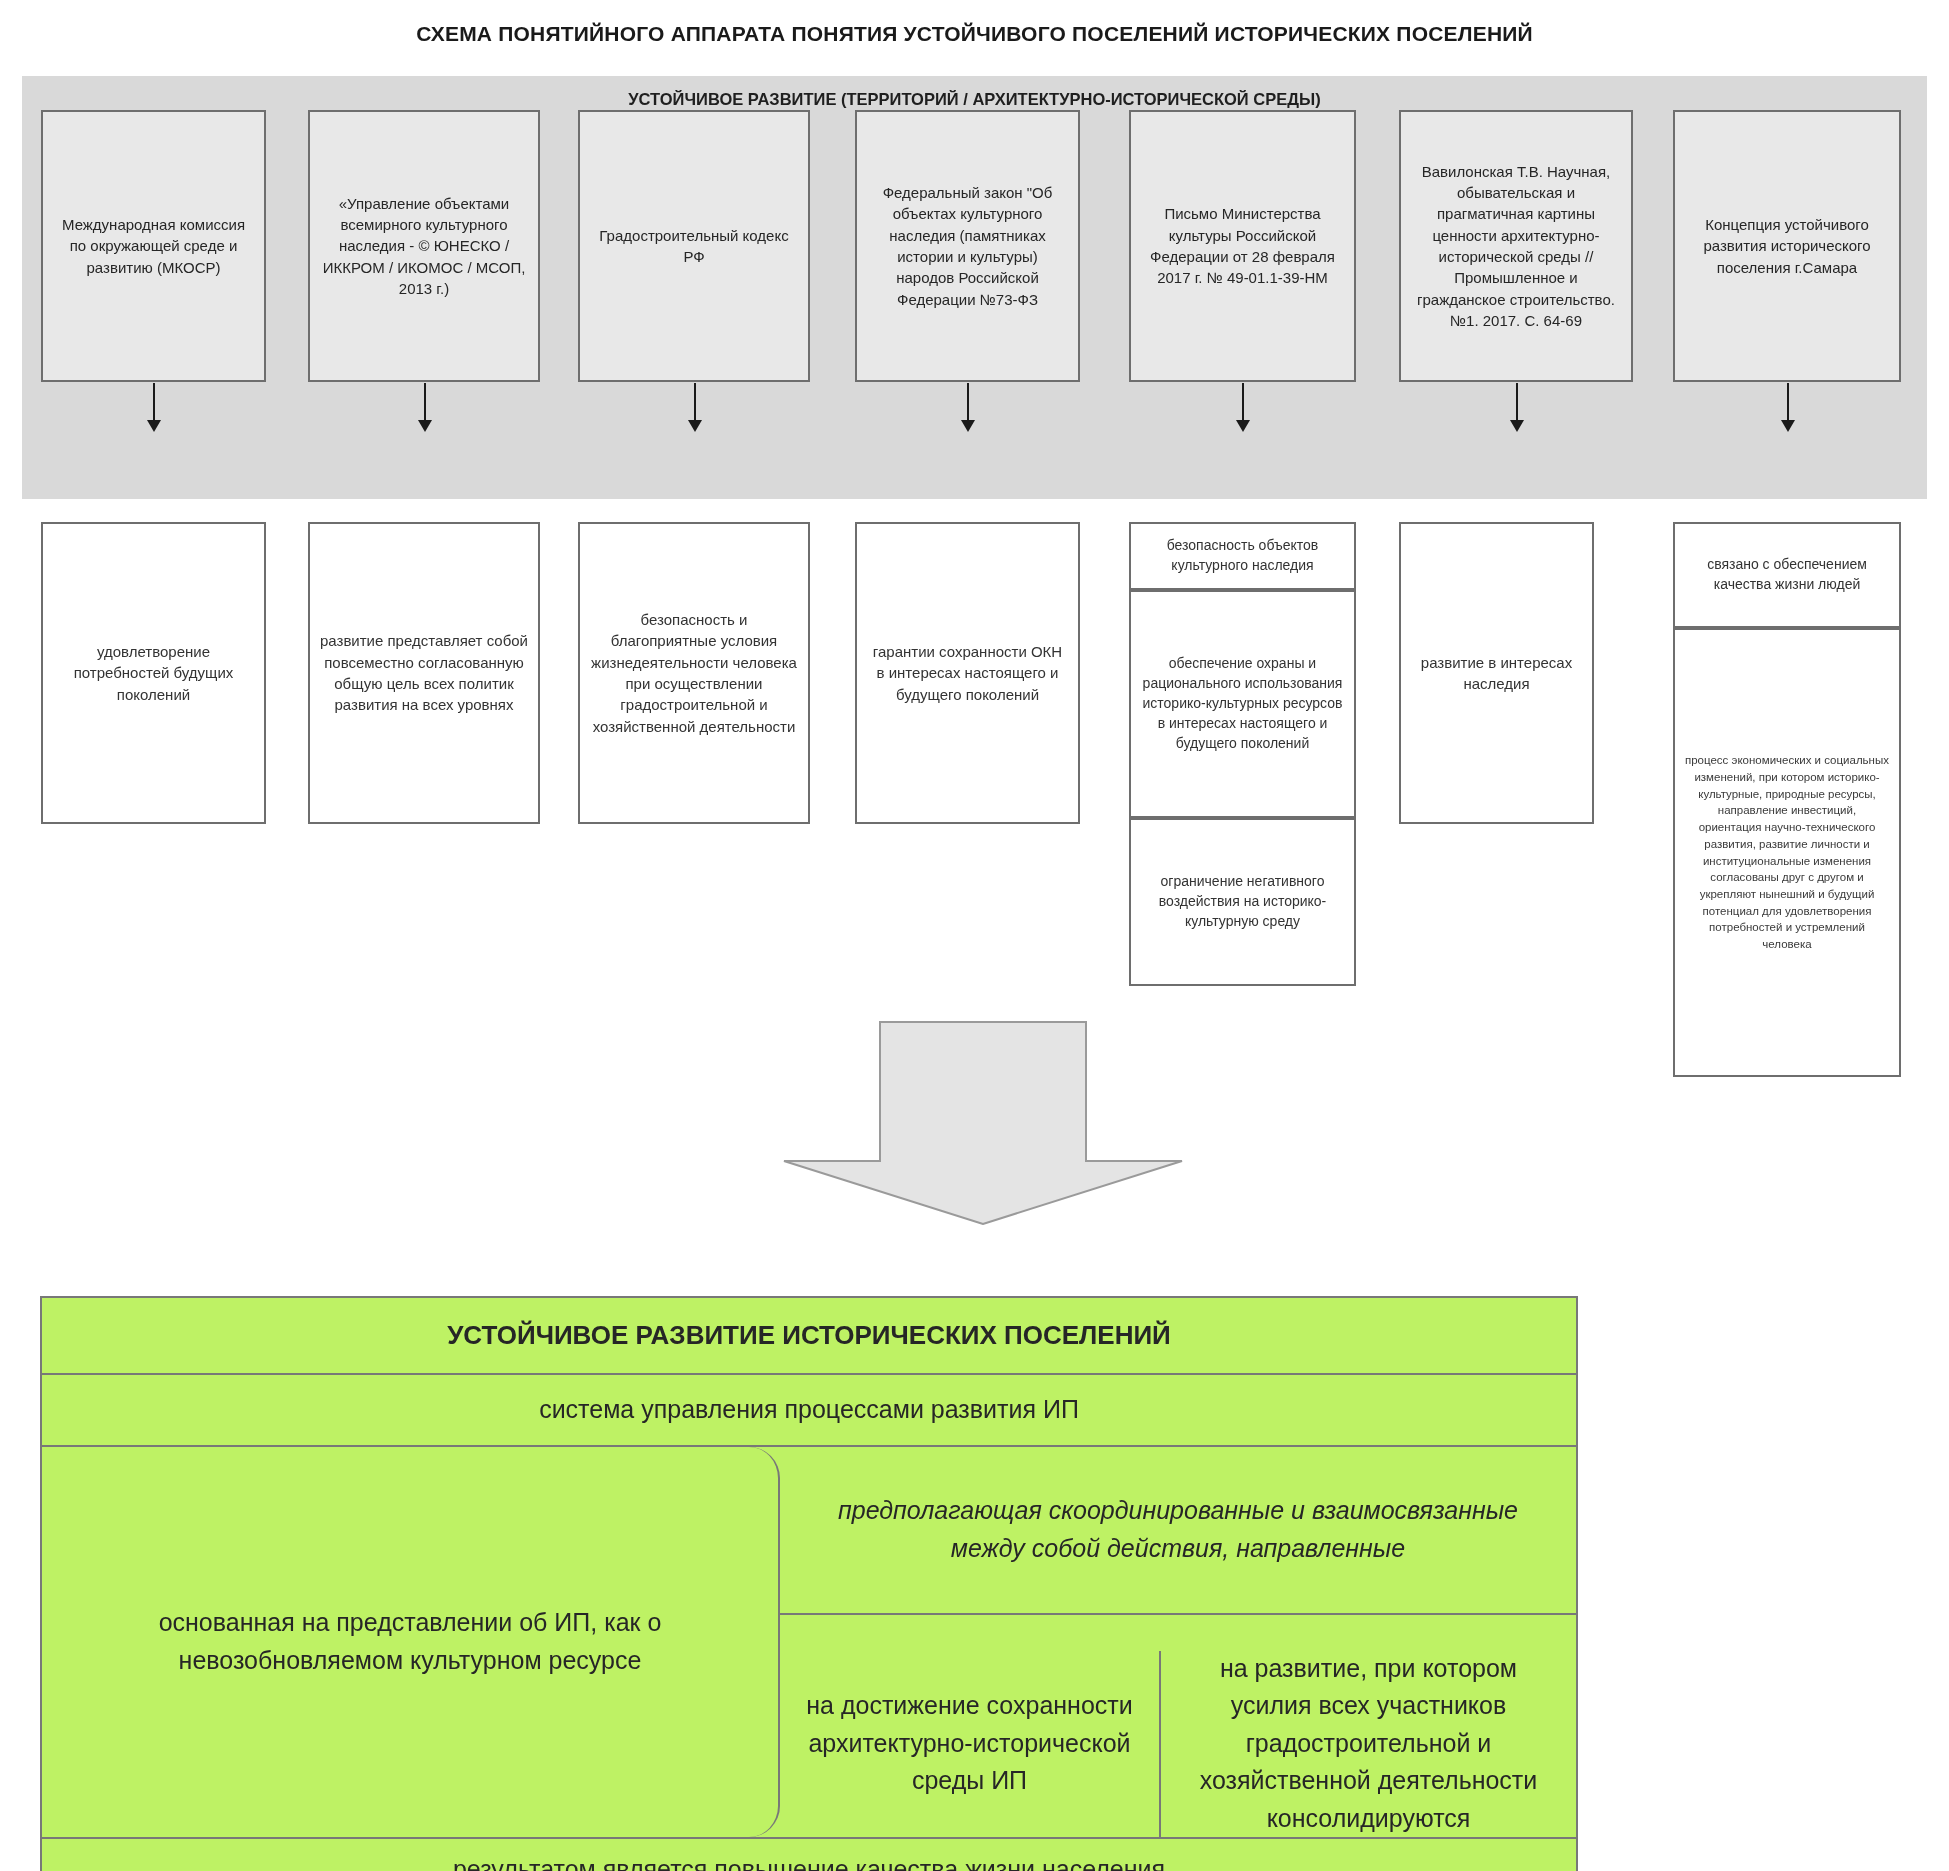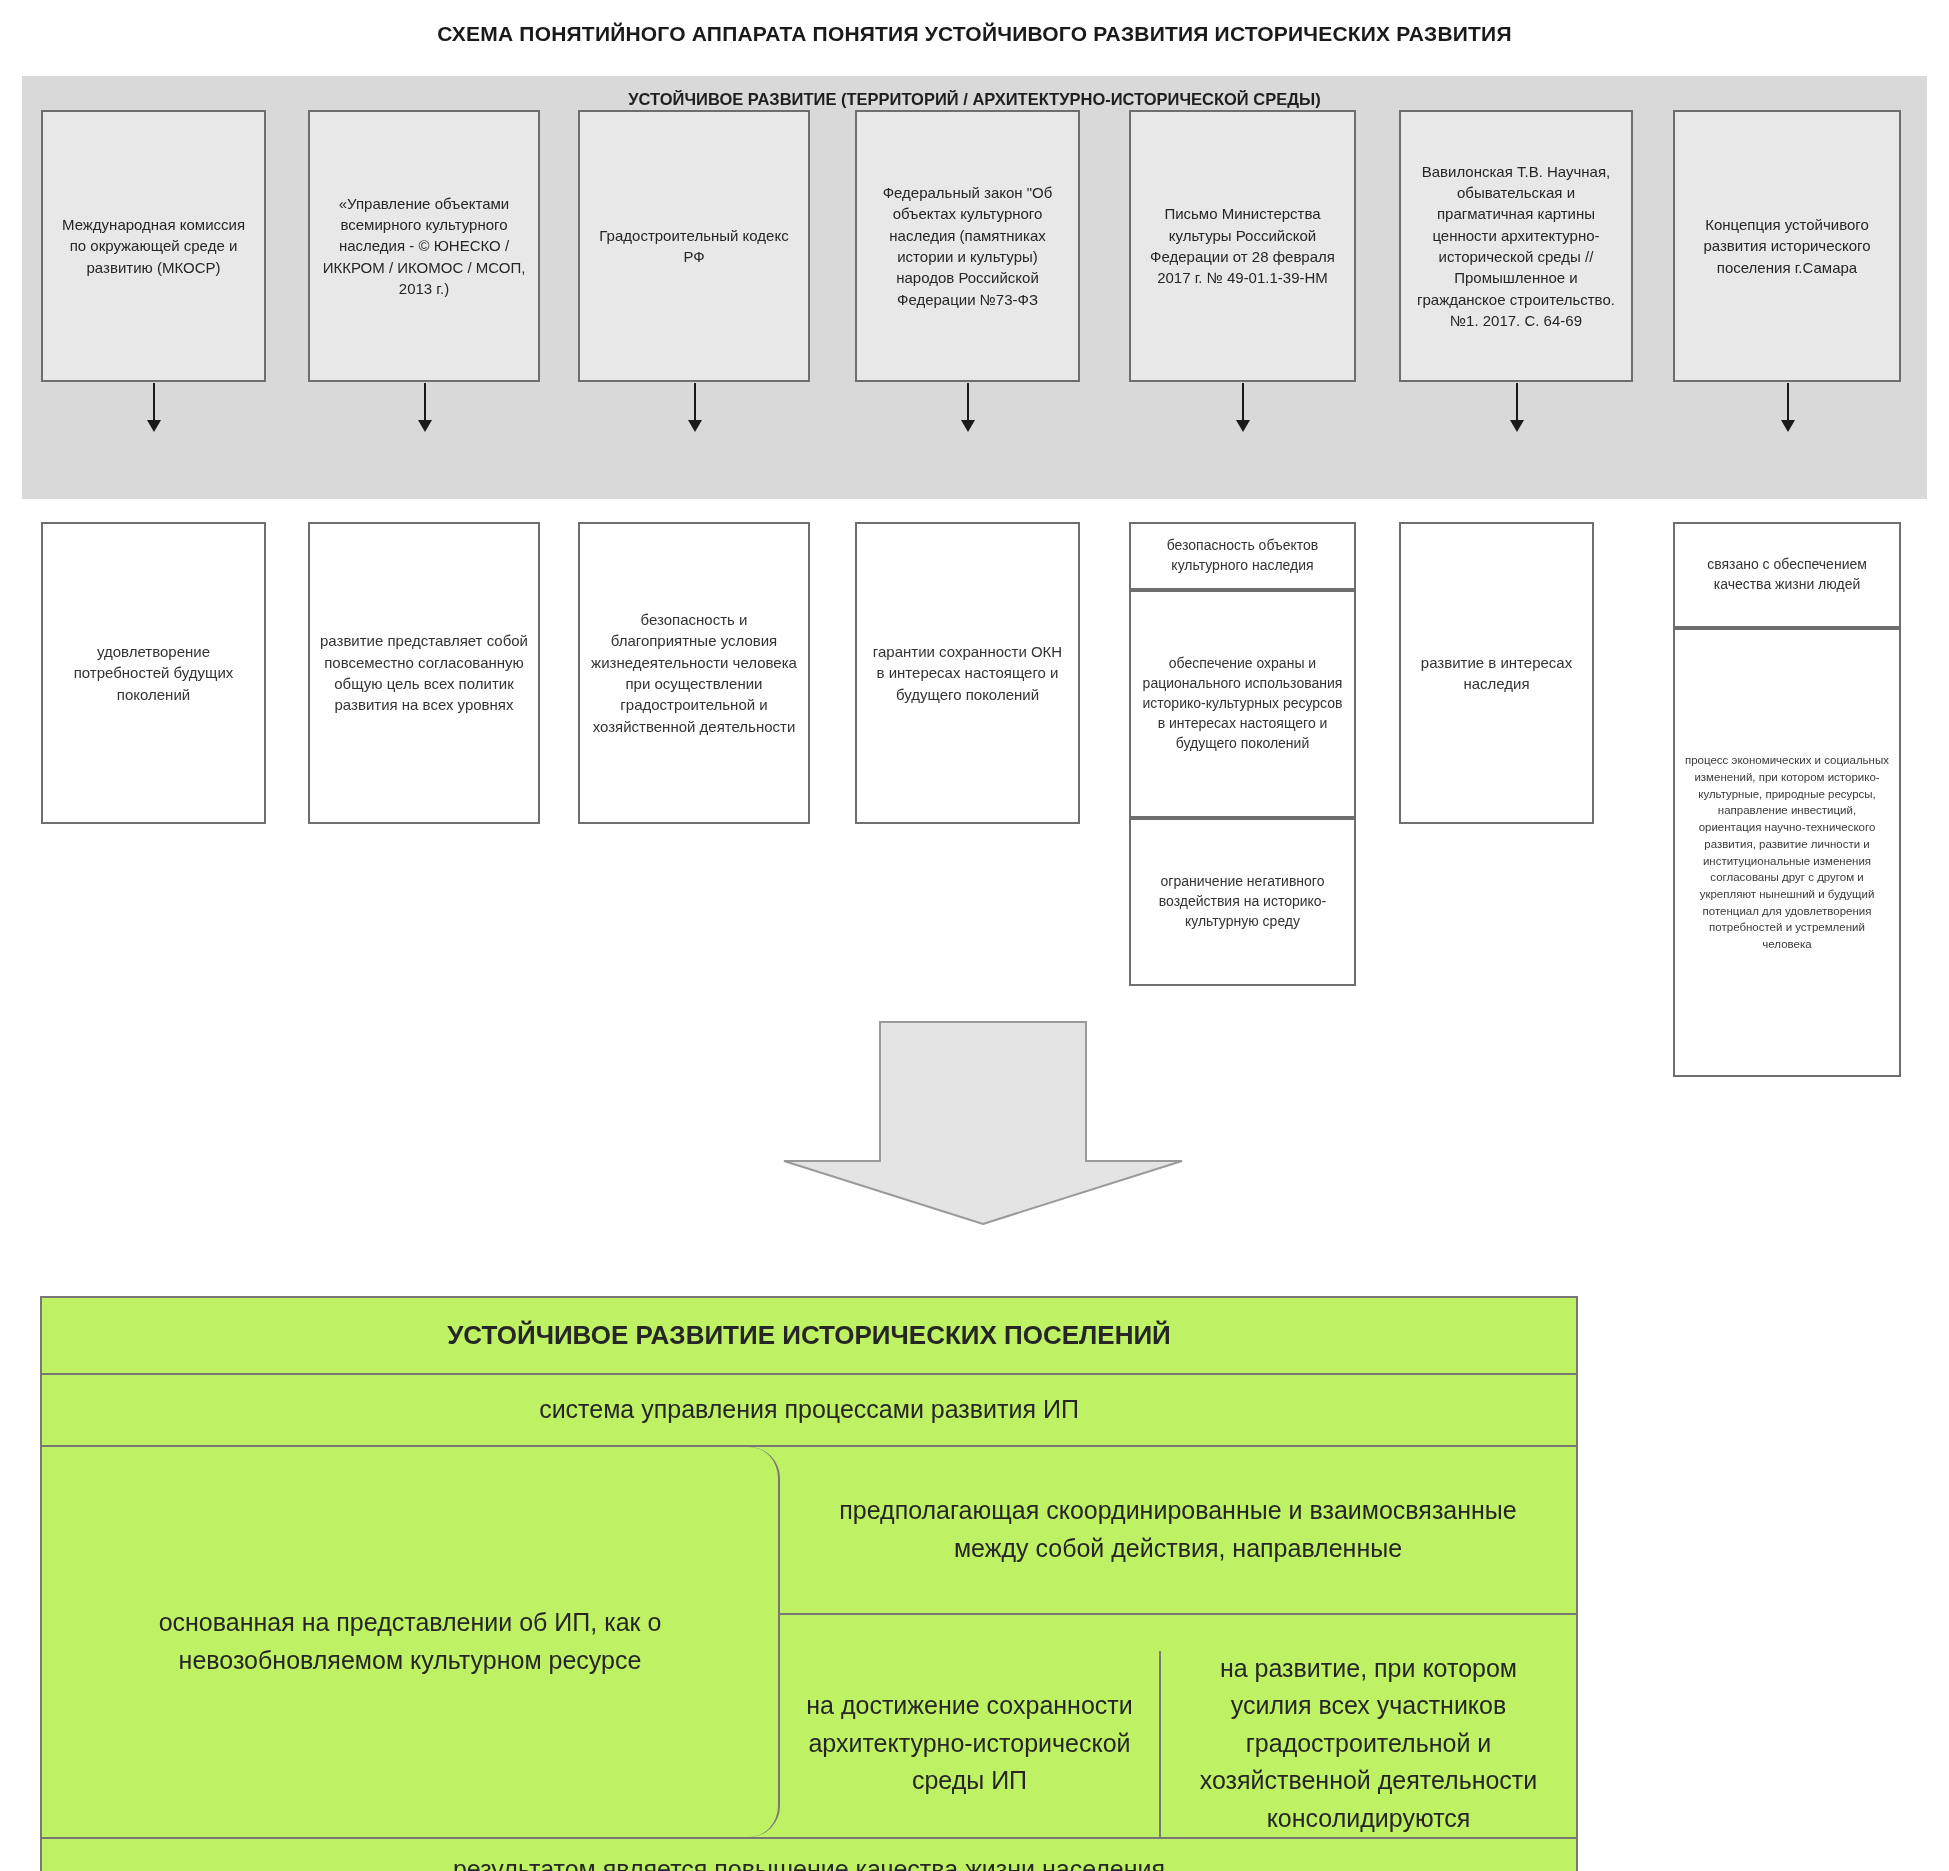--- a/index.html
+++ b/index.html
@@ -146,20 +146,21 @@
     border-bottom: 2px solid #787878;
     display: flex;
     align-items: center;
     justify-content: center;
     text-align: center;
     padding: 30px 40px;
     height: 168px;
     font-size: 25px;
     line-height: 1.5;
     color: #262626;
+    font-style: italic;
   }
   .bt-right-bottom { display: flex; height: 222px; }
   .bt-rb-cell {
     box-sizing: border-box;
     display: flex;
     align-items: center;
     justify-content: center;
     text-align: center;
     padding: 14px 24px;
     font-size: 25px;
@@ -170,21 +171,21 @@
   .bt-rb-left {
     width: 381px;
     border-right: 2px solid #787878;
   }
   .bt-rb-right { flex: 1; }
   .bt-footer { width: 100%; padding: 12px; }
 </style>
 </head>
 <body>
 
-<div class="page-title">СХЕМА ПОНЯТИЙНОГО АППАРАТА ПОНЯТИЯ УСТОЙЧИВОГО РАЗВИТИЯ ИСТОРИЧЕСКИХ РАЗВИТИЯ</div>
+<div class="page-title">СХЕМА ПОНЯТИЙНОГО АППАРАТА ПОНЯТИЯ УСТОЙЧИВОГО ПОСЕЛЕНИЙ ИСТОРИЧЕСКИХ ПОСЕЛЕНИЙ</div>
 
 <div class="grey-band">
   <div class="band-title">УСТОЙЧИВОЕ РАЗВИТИЕ (ТЕРРИТОРИЙ / АРХИТЕКТУРНО-ИСТОРИЧЕСКОЙ СРЕДЫ)</div>
 </div>
 
 <div class="box src-box" style="left:41px;  top:110px; width:225px; height:272px;">Международная комиссия по окружающей среде и развитию (МКОСР)</div>
 <div class="box src-box" style="left:308px; top:110px; width:232px; height:272px;">«Управление объектами всемирного культурного наследия - © ЮНЕСКО / ИККРОМ / ИКОМОС / МСОП, 2013 г.)</div>
 <div class="box src-box" style="left:578px; top:110px; width:232px; height:272px;">Градостроительный кодекс РФ</div>
 <div class="box src-box" style="left:855px; top:110px; width:225px; height:272px;">Федеральный закон "Об объектах культурного наследия (памятниках истории и культуры) народов Российской Федерации №73-ФЗ</div>
 <div class="box src-box" style="left:1129px;top:110px; width:227px; height:272px;">Письмо Министерства культуры Российской Федерации от 28 февраля 2017 г. № 49-01.1-39-НМ</div>

